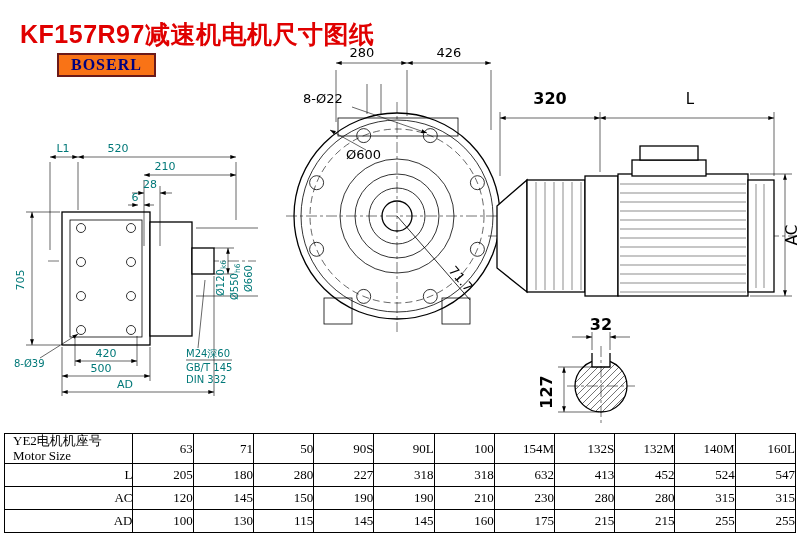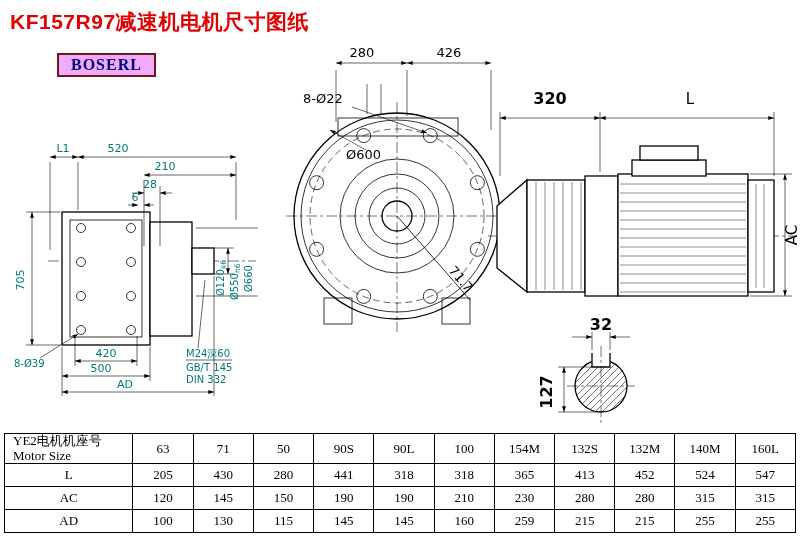--- a/index.html
+++ b/index.html
@@ -1,38 +1,38 @@
 <!DOCTYPE html>
 <html><head>
 <meta charset="utf-8">
 <style>
   html,body{margin:0;padding:0;background:#fff;}
   .page{position:relative;width:800px;height:541px;background:#fff;overflow:hidden;
         font-family:"Liberation Sans",sans-serif;}
-  h1.title{position:absolute;left:4px;top:2px;margin:6px;font-size:21px;font-weight:bold;
+  h1.title{position:absolute;left:4px;top:2px;margin:16px;font-size:25px;font-weight:bold;
            color:#e00000;letter-spacing:.5px;}
   .logo{position:absolute;left:57px;top:53px;border:2px solid #6b1a1a;padding:1px 12px;
-        color:#00007f;font:bold 16px "Liberation Serif",serif;letter-spacing:1px;background:#f0abfc;}
+        color:#00007f;font:bold 16px "Liberation Serif",serif;letter-spacing:1px;background:#f97316;}
   svg text{font-family:"DejaVu Sans",sans-serif;}
   .o{fill:none;stroke:#000;stroke-width:1.3;}
   .of{fill:#fff;stroke:#000;stroke-width:1.3;}
   .m{fill:none;stroke:#000;stroke-width:.8;}
   .t{stroke:#000;stroke-width:.45;}
   .e{fill:none;stroke:#000;stroke-width:.6;}
   .cl{stroke:#000;stroke-width:.55;stroke-dasharray:11 3 3 3;fill:none;}
   .hatch line{stroke:#000;stroke-width:.55;}
   .dim{font-size:11px;fill:#007878;}
   .dims{font-size:10px;fill:#007878;}
   .med{font-size:13px;fill:#000;}
   .big{font-size:16px;font-weight:bold;fill:#000;}
   .big2{font-size:15px;fill:#000;}
   .tol{font-size:7.5px;}
   table.dims-table{position:absolute;left:4px;top:433px;width:792px;border-collapse:collapse;
         font-family:"Liberation Serif",serif;font-size:13px;color:#000;background:#fff;}
-  table.dims-table td{border:1px solid #000;text-align:center;height:22px;padding:0;}
+  table.dims-table td{border:1px solid #000;text-align:right;height:22px;padding:0;}
   table.dims-table tr.hdr td{height:29px;}
   td.hcell{text-align:left !important;padding-left:8px !important;line-height:1.1;}
   col.c0{width:128px;} col.cn{width:60px;}
 </style>
 </head>
 <body>
 
 <div class="page">
 
   <h1 class="title">KF157R97减速机电机尺寸图纸</h1>
@@ -278,26 +278,26 @@
         <td>100</td>
         <td>154M</td>
         <td>132S</td>
         <td>132M</td>
         <td>140M</td>
         <td>160L</td>
       </tr>
       <tr>
         <td>L</td>
         <td>205</td>
-        <td>430</td>
+        <td>180</td>
         <td>280</td>
-        <td>441</td>
+        <td>227</td>
         <td>318</td>
         <td>318</td>
-        <td>365</td>
+        <td>632</td>
         <td>413</td>
         <td>452</td>
         <td>524</td>
         <td>547</td>
       </tr>
       <tr>
         <td>AC</td>
         <td>120</td>
         <td>145</td>
         <td>150</td>
@@ -311,21 +311,21 @@
         <td>315</td>
       </tr>
       <tr>
         <td>AD</td>
         <td>100</td>
         <td>130</td>
         <td>115</td>
         <td>145</td>
         <td>145</td>
         <td>160</td>
-        <td>259</td>
+        <td>175</td>
         <td>215</td>
         <td>215</td>
         <td>255</td>
         <td>255</td>
       </tr>
     </tbody>
   </table>
 </div>
 
 </body></html>

